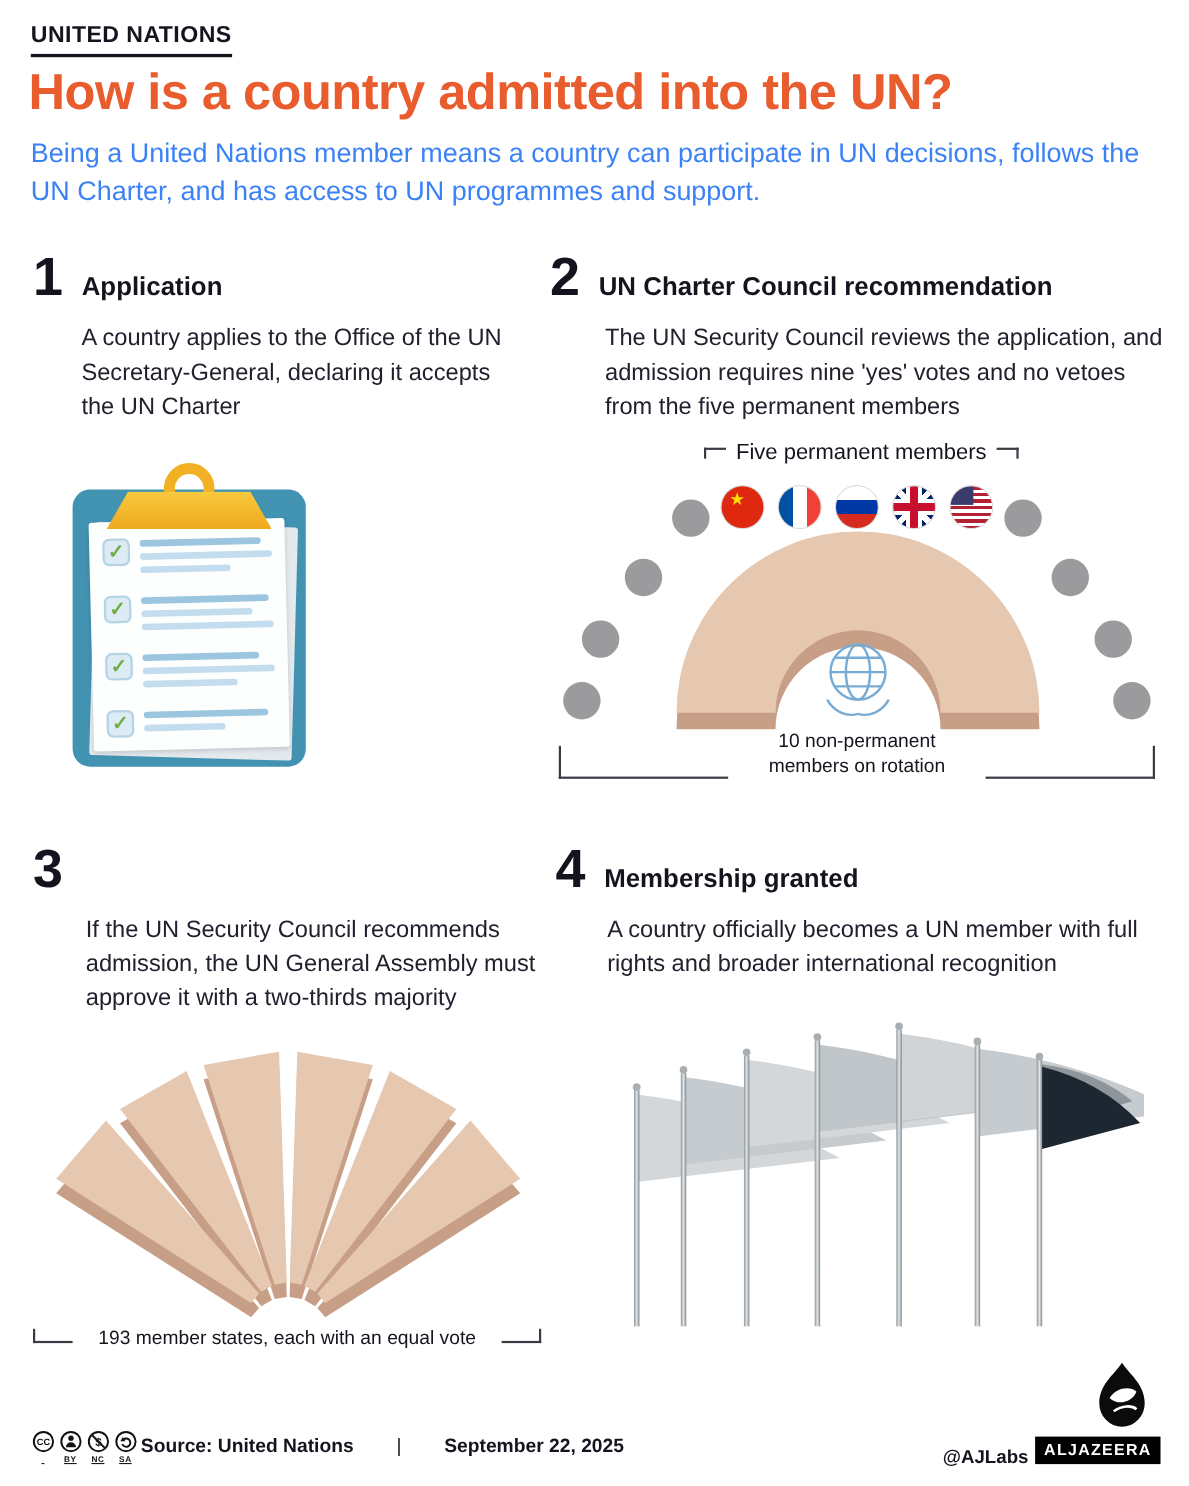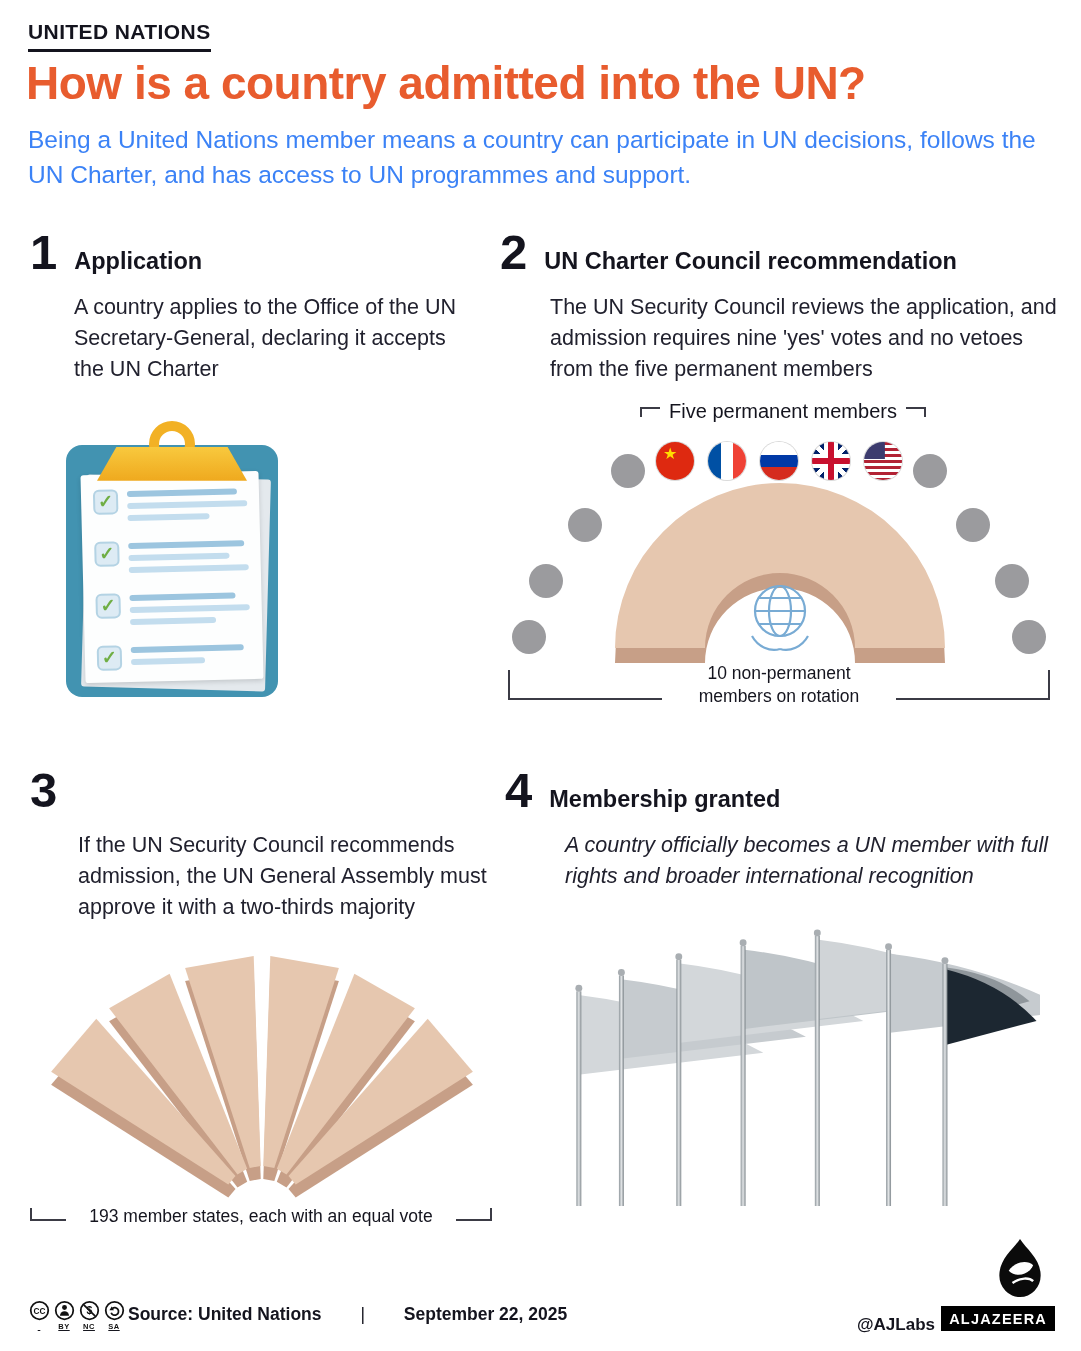--- a/index.html
+++ b/index.html
@@ -28,21 +28,21 @@
   #step2{left:500px;top:228px;width:560px;}
   #step3{left:30px;top:766px;width:462px;}
   #step4{left:505px;top:766px;width:558px;}
   .step-head{display:flex;align-items:baseline;gap:17px;}
   .step-num{font-size:49px;font-weight:bold;color:#14141E;line-height:1;}
   .step-title{margin:0;font-size:23.5px;font-weight:bold;color:#14141E;}
   .step-body{margin:15px 0 0 44px;font-size:21.5px;line-height:1.44;color:#21212E;}
   #step1 .step-body{width:392px;}
   #step2 .step-body{width:512px;margin-left:50px;}
   #step3 .step-body{width:436px;margin-left:48px;}
-  #step4 .step-body{width:506px;margin-left:60px;font-style:italic;}
+  #step4 .step-body{width:506px;margin-left:47px;}
 
   
   .illus1{position:relative;margin:36px 0 0 36px;width:212px;height:276px;}
   .board{position:absolute;left:0;right:0;top:24px;bottom:0;background:#4293B1;border-radius:16px;}
   .clip-ring{position:absolute;left:50%;top:0;transform:translateX(-50%);
     width:46px;height:46px;border-radius:50%;border:10px solid #F2B125;box-sizing:border-box;z-index:3;}
   .clip-trap{position:absolute;left:50%;top:26px;transform:translateX(-50%);
     width:150px;height:34px;background:linear-gradient(#F8C93E,#EFA91E);
     clip-path:polygon(13% 0,87% 0,100% 100%,0 100%);z-index:5;}
   .paper-back{position:absolute;left:18px;right:10px;top:56px;bottom:8px;background:#E4E9ED;
@@ -76,21 +76,21 @@
     linear-gradient(135deg, transparent 45%, #ffffff 45% 55%, transparent 55%);}
   .flag-us{background-image:linear-gradient(#3C3B6E,#3C3B6E),
     repeating-linear-gradient(to bottom,#B22234 0 3px,#ffffff 3px 6px);
     background-size:55% 45%,100% 100%;background-position:0 0,0 0;
     background-repeat:no-repeat,repeat;}
   .bracket-top{position:absolute;left:140px;top:4px;width:286px;display:flex;align-items:flex-start;}
   .bt-line{flex:1;height:10px;border-top:2px solid #3B3B45;box-sizing:border-box;margin-top:7px;}
   .bt-line.l{border-left:2px solid #3B3B45;}
   .bt-line.r{border-right:2px solid #3B3B45;}
   .bt-label{font-size:20px;color:#14141E;padding:0 9px;white-space:nowrap;}
-  .bracket-bottom{position:absolute;left:8px;right:8px;top:266px;display:flex;align-items:center;gap:12px;}
+  .bracket-bottom{position:absolute;left:8px;right:8px;top:266px;display:flex;align-items:flex-end;gap:12px;}
   .bb-line{flex:1;height:30px;border-bottom:2px solid #3B3B45;box-sizing:border-box;}
   .bb-line.l{border-left:2px solid #3B3B45;}
   .bb-line.r{border-right:2px solid #3B3B45;}
   .bb-label{width:210px;text-align:center;font-size:17.5px;line-height:1.3;color:#14141E;}
 
   
   .illus3{position:absolute;left:12px;top:175px;width:440px;height:258px;}
   .bracket3{position:absolute;left:0;top:440px;width:462px;display:flex;align-items:flex-end;gap:21px;}
   .b3-line{flex:1;height:13px;border-bottom:2px solid #3B3B45;box-sizing:border-box;margin-bottom:6px;}
   .b3-line.l{border-left:2px solid #3B3B45;}

